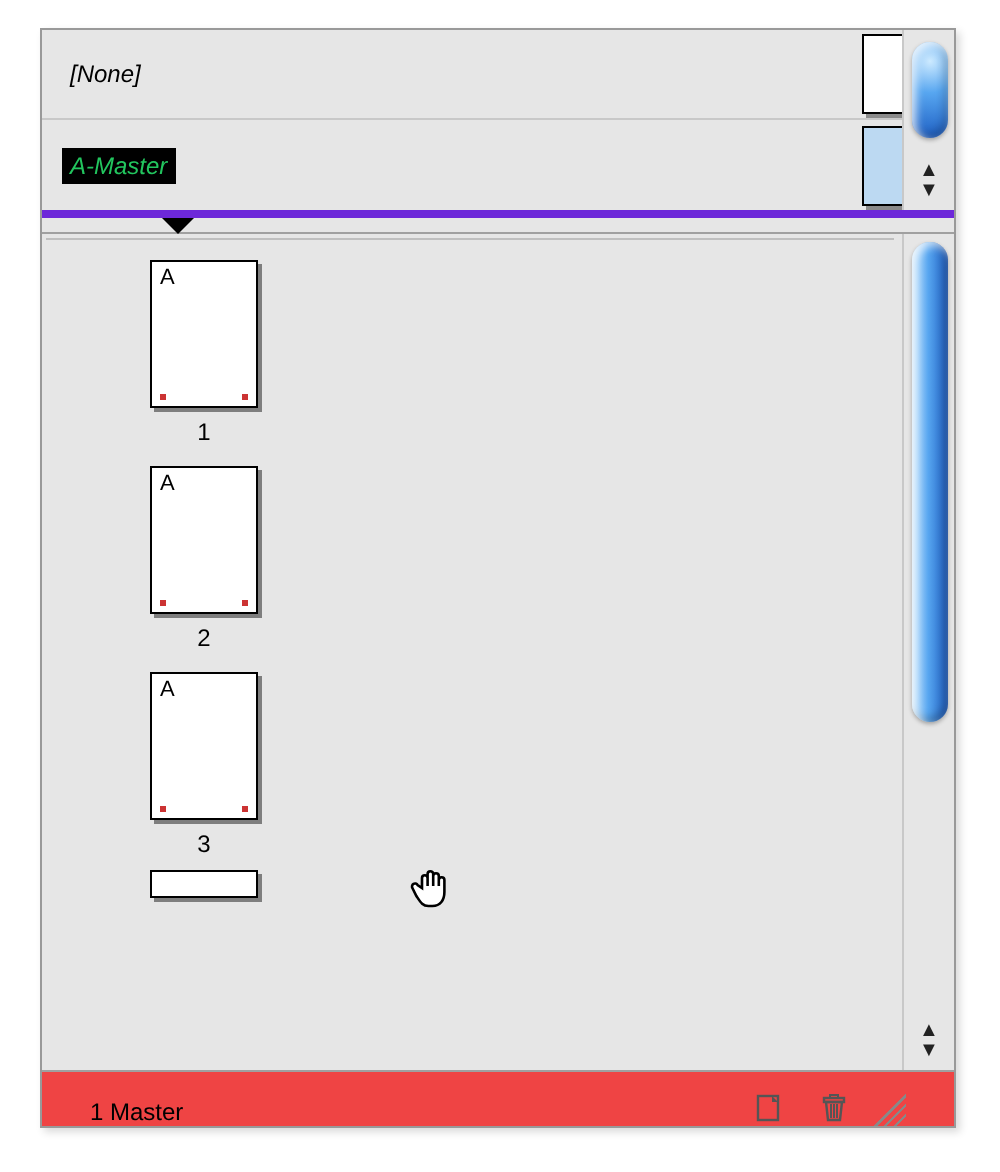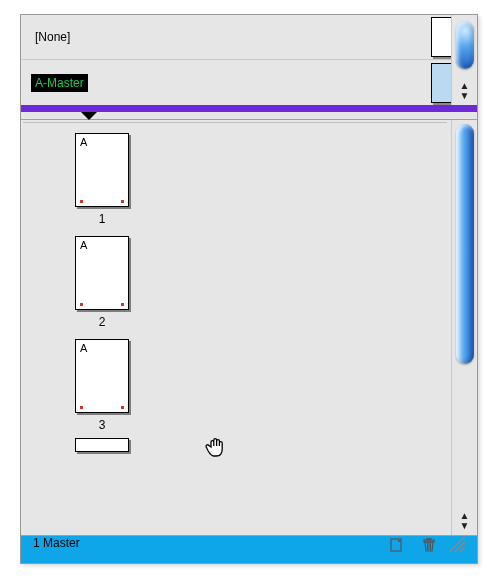--- a/index.html
+++ b/index.html
@@ -20,22 +20,23 @@
     background: #e6e6e6;
     border: 1px solid #999;
     box-shadow: 2px 2px 4px rgba(0,0,0,0.15);
     display: flex;
     flex-direction: column;
   }
   
   .masters-section {
     display: flex;
     flex-direction: column;
-    border-bottom: 7px solid #6d28d9;
-    position: relative;
+    border-bottom: 4px solid #6d28d9;
+    position: relative;
+    font-style: italic;
   }
   .master-row {
     display: flex;
     align-items: center;
     height: 45px;
     padding: 0 6px 0 10px;
   }
   .master-row.top { border-bottom: 1px solid #c8c8c8; }
   .master-label {
     flex: 1;
@@ -188,25 +189,25 @@
     border-radius: 9px;
     background: linear-gradient(to right, #cdeaff 0%, #57a6f0 45%, #1c5cc1 100%);
     box-shadow: inset 2px 2px 4px rgba(255,255,255,0.7),
                 inset -2px -2px 4px rgba(0,0,0,0.25),
                 0 1px 2px rgba(0,0,0,0.3);
   }
   .pages-scrollbar .arrow.up { margin-top: auto; }
   
   .footer {
     height: 28px;
-    background: #0ea5e9;
+    background: #ef4444;
     border-top: 1px solid #a0a0a0;
     display: flex;
-    align-items: flex-start;
-    padding: 0 12px;
+    align-items: flex-end;
+    padding: 0 24px;
   }
   .footer-status {
     flex: 1;
     font-size: 12px;
     color: #000;
   }
   .footer-icon {
     width: 20px;
     height: 18px;
     margin: 0 6px;

